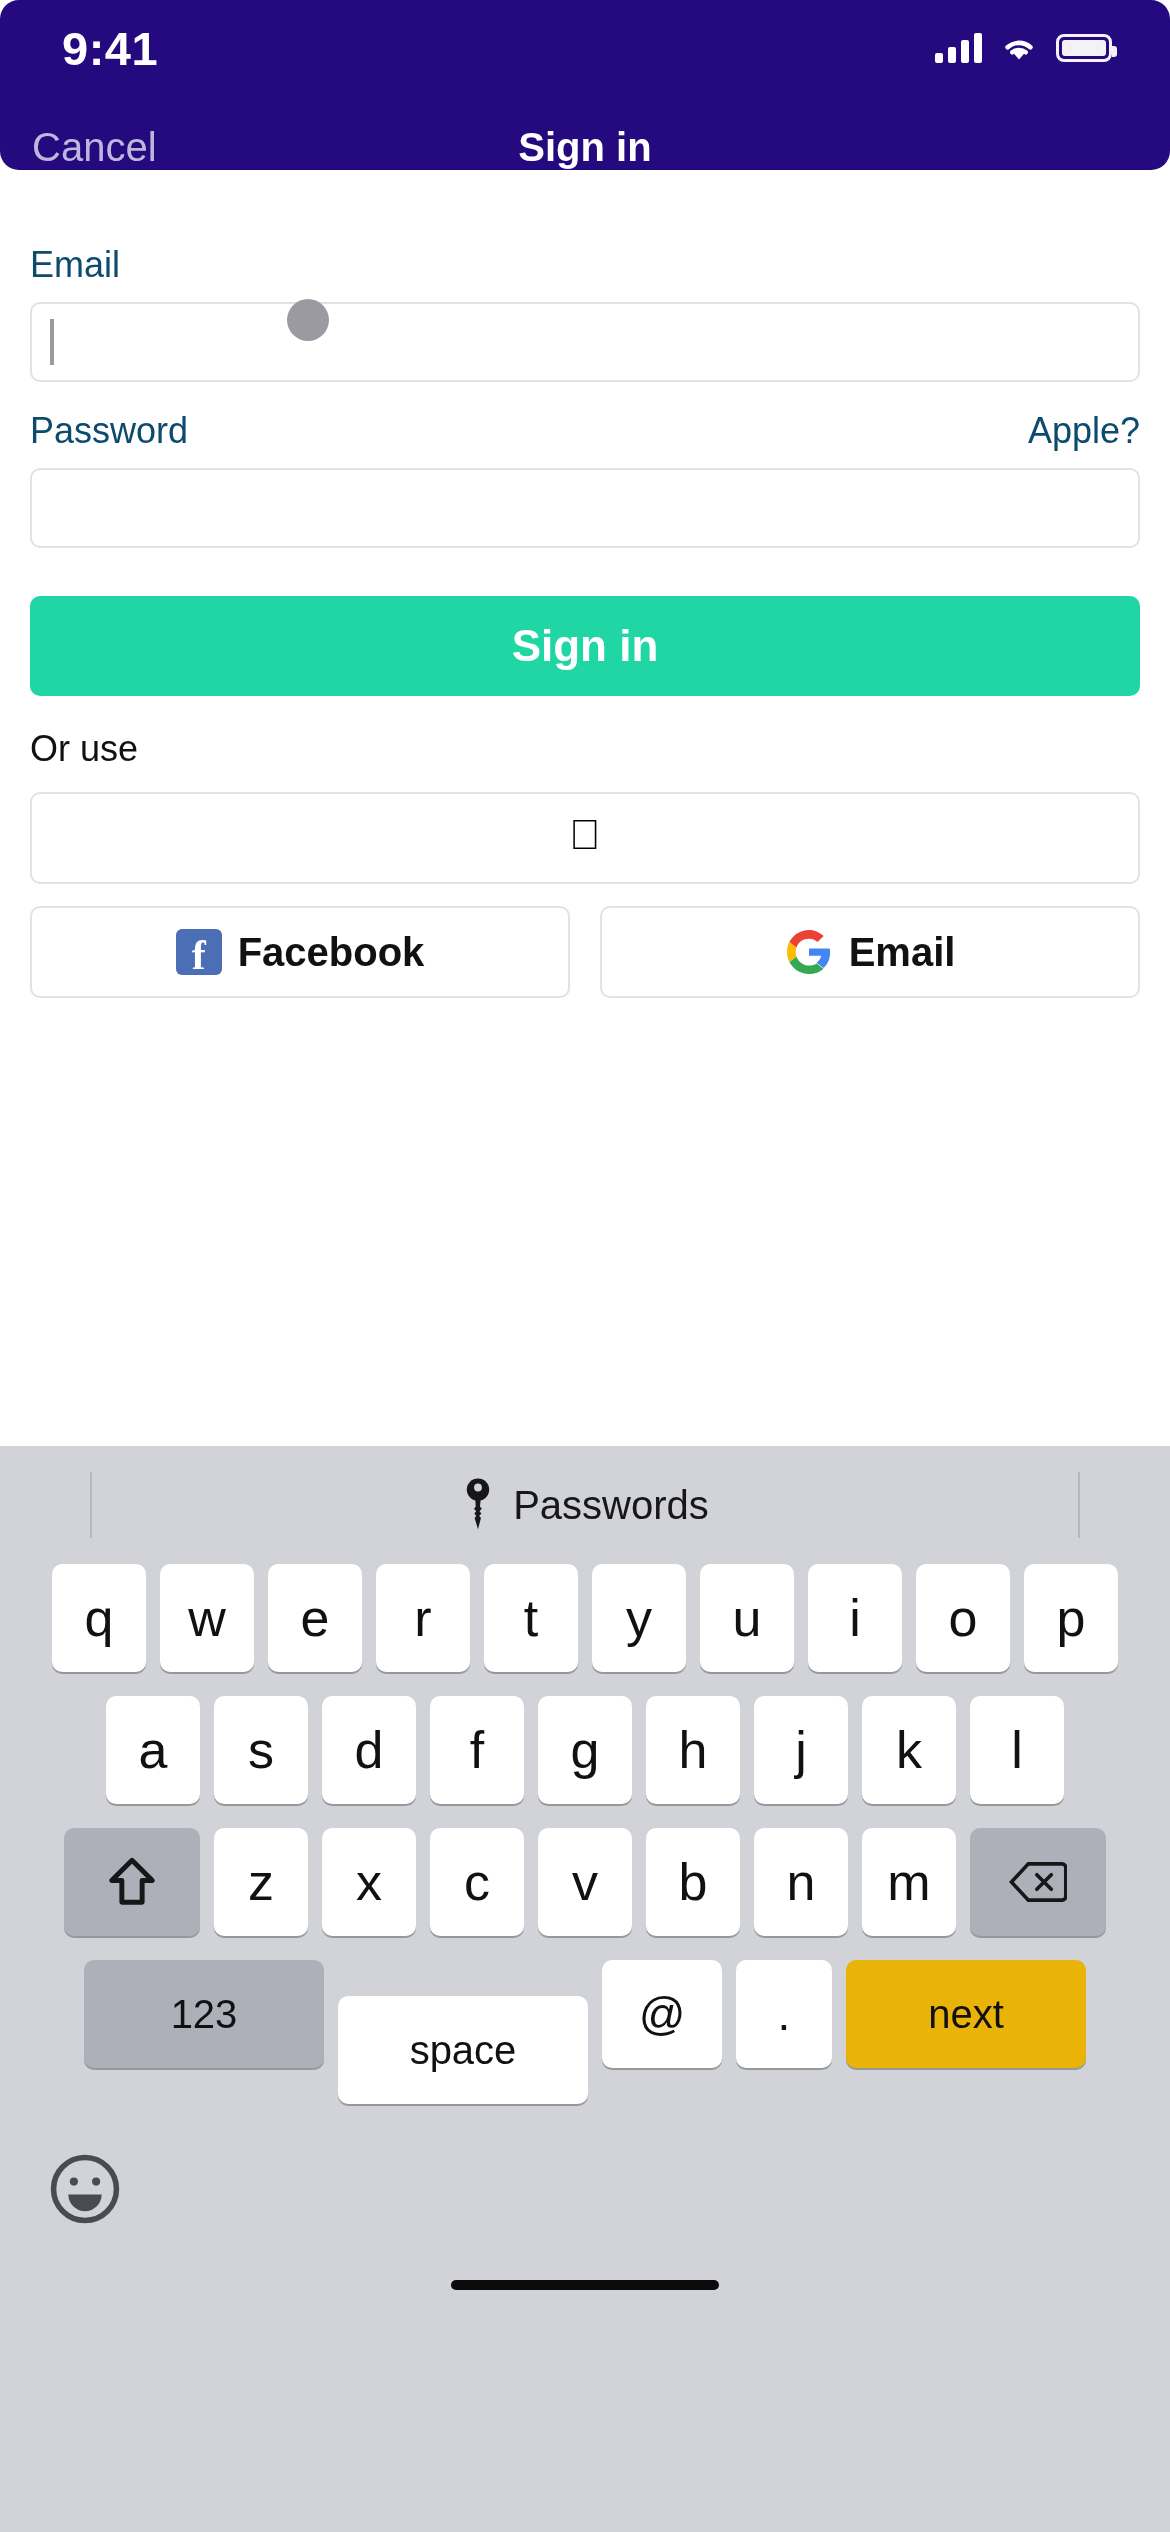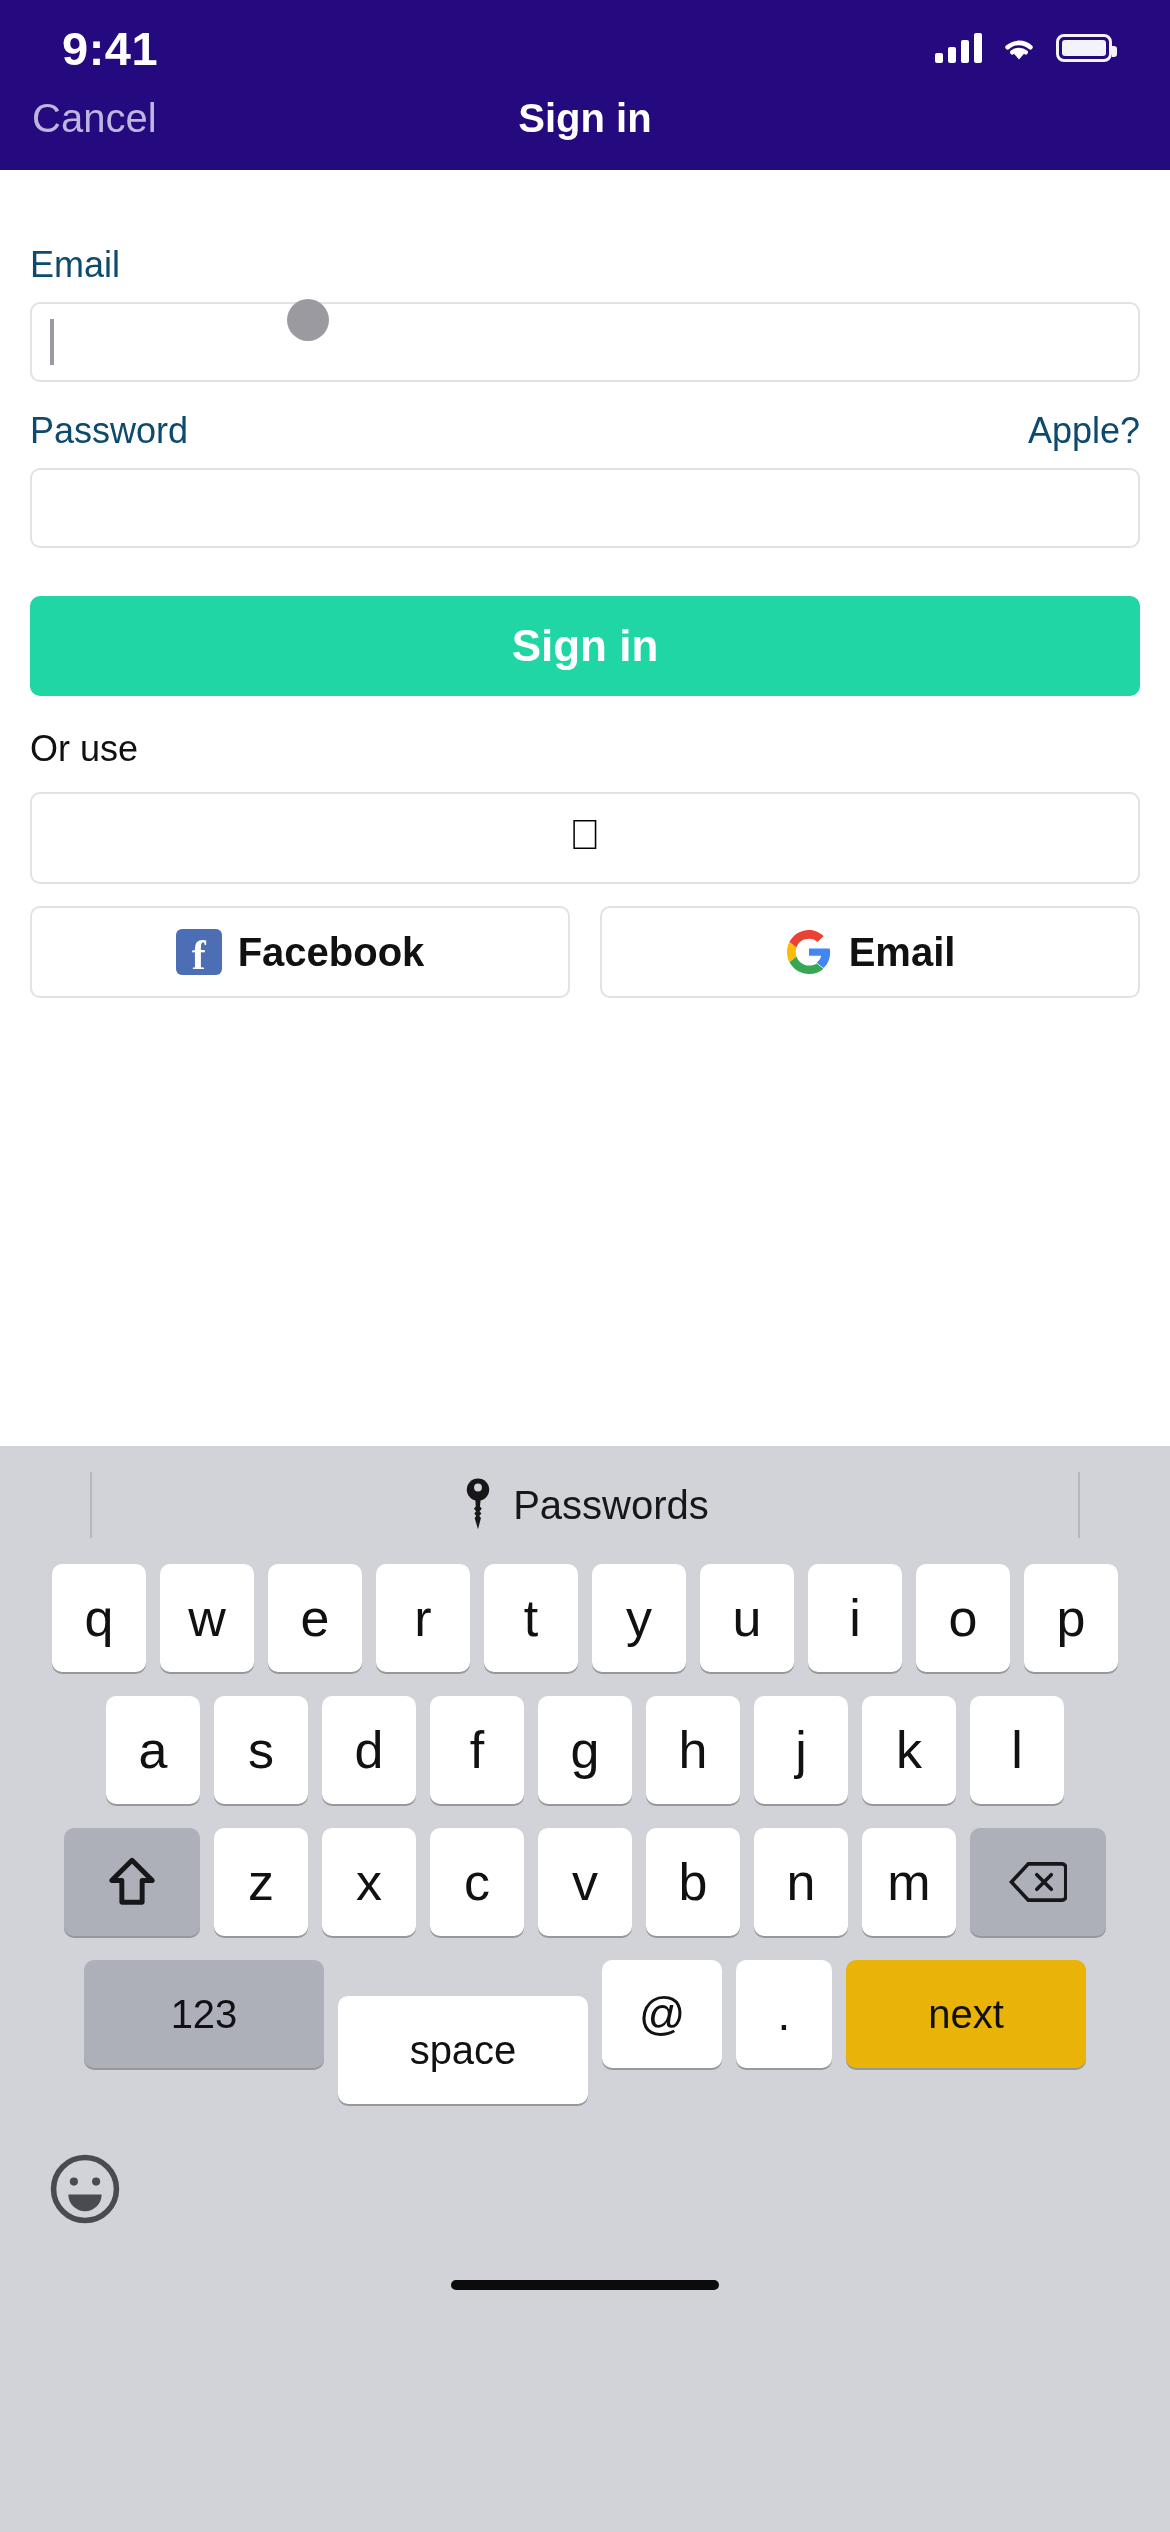--- a/index.html
+++ b/index.html
@@ -5,21 +5,21 @@
   * { margin:0; padding:0; box-sizing:border-box; }
   html,body { width:1170px; height:2532px; }
   body {
     font-family:"Liberation Sans", sans-serif;
     background:#ffffff;
     overflow:hidden;
     position:relative;
   }
 
   
-  .header { background:#240A7E; height:170px; width:100%; position:relative; }
+  .header { background:#240A7E; height:170px; width:100%; position:relative;border-radius:19px; }
 
   .statusbar {
     height:96px; display:flex; align-items:center;
     justify-content:space-between; padding:0 58px 0 62px;
   }
   .clock { color:#ffffff; font-size:47px; font-weight:700; letter-spacing:0.5px; }
   .status-right { display:flex; align-items:center; gap:17px; }
 
   .cellular { display:flex; align-items:flex-end; gap:5px; height:30px; }
   .cellular i { width:8px; background:#ffffff; border-radius:2px; display:block; }
@@ -32,21 +32,21 @@
     width:56px; height:28px; border:3px solid #ffffff; border-radius:8px;
     position:relative; padding:3px; opacity:.95;
   }
   .battery::after {
     content:""; position:absolute; right:-8px; top:9px;
     width:5px; height:11px; background:#ffffff; border-radius:0 3px 3px 0;
   }
   .battery span { display:block; height:100%; background:#ffffff; border-radius:3px; }
 
   .navbar {
-    height:74px; display:flex; align-items:flex-start;
+    height:74px; display:flex; align-items:flex-end;
     position:relative; padding:0 32px;
   }
   .nav-cancel { color:#BDB6DD; font-size:40px; }
   .nav-title {
     position:absolute; left:0; right:0; text-align:center;
     color:#ffffff; font-size:40px; font-weight:700;
   }
 
   
   .content { padding:0 30px; background:#ffffff; }

